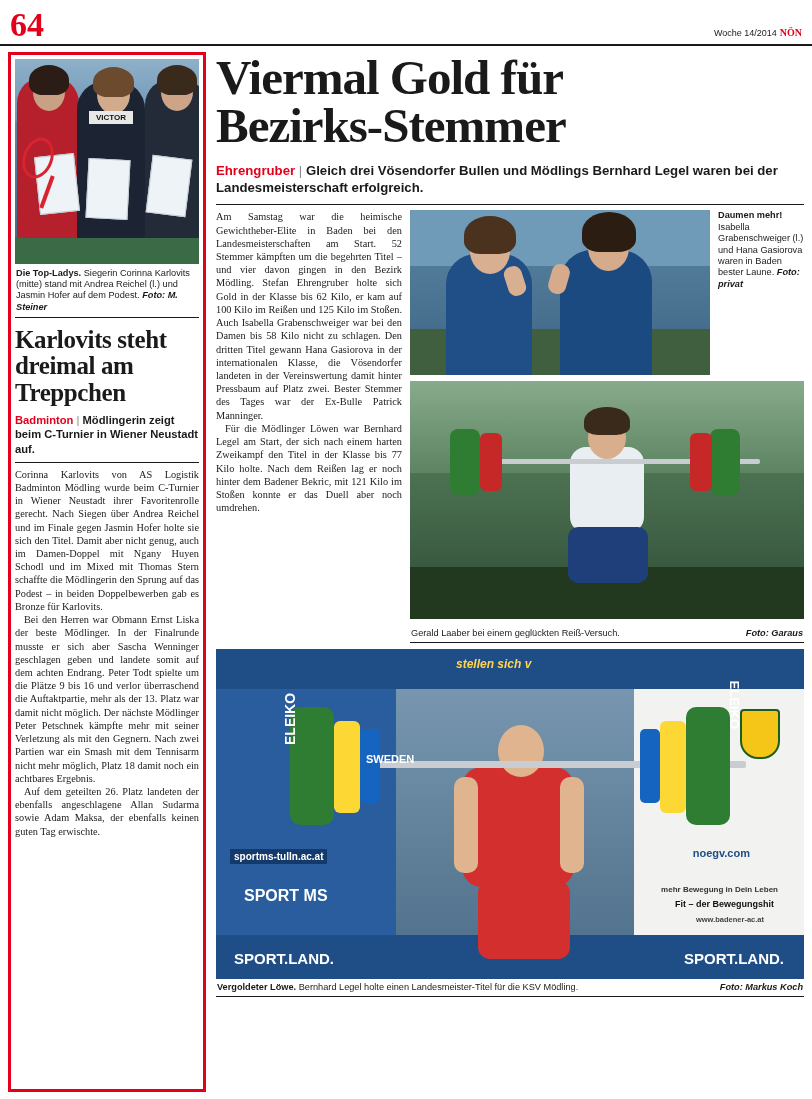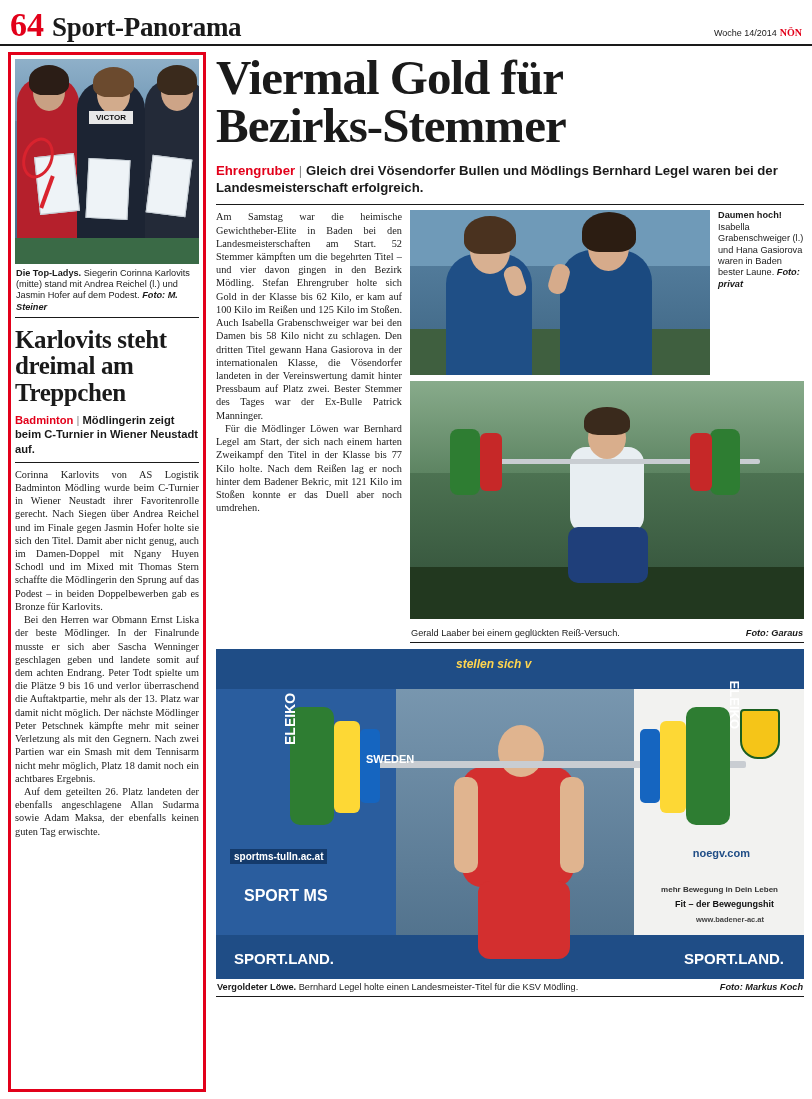--- a/index.html
+++ b/index.html
@@ -230,21 +230,20 @@
   .plate { position:absolute; border-radius:50%; }
   .bar-h { position:absolute; background:#c9cdd2; height:5px; border-radius:2px; }
 </style>
 </head>
 <body>
 
 <div class="page">
 
   <div class="masthead">
     <div class="page-number">64</div>
-    <div class="section-title">Sport-Panorama</div>
     <div class="masthead-right">
       <span>Woche 14/2014</span>
       <span class="noen-logo">NÖN</span>
     </div>
   </div>
 
   <div class="content">
 
     <div class="left-col">
 
@@ -327,21 +326,21 @@
               <div style="position:absolute;left:54px;top:6px;width:52px;height:38px;background:#4a321f;border-radius:50% 50% 32% 32%;"></div>
               <div style="position:absolute;left:96px;top:56px;width:18px;height:30px;background:#d8b091;border-radius:8px;transform:rotate(-18deg);"></div>
 
               <div style="position:absolute;left:150px;top:40px;width:92px;height:128px;background:#1b4a80;border-radius:32px 32px 0 0;"></div>
               <div style="position:absolute;left:178px;top:14px;width:41px;height:47px;background:#d6ab8b;border-radius:50%;"></div>
               <div style="position:absolute;left:172px;top:2px;width:54px;height:40px;background:#2c1d12;border-radius:50% 50% 32% 32%;"></div>
               <div style="position:absolute;left:140px;top:54px;width:18px;height:30px;background:#d6ab8b;border-radius:8px;transform:rotate(16deg);"></div>
             </div>
 
             <div class="side-caption">
-              <b>Daumen hoch!</b><span> Isabella Grabenschweiger (l.) und Hana Gasiorova waren in Baden bester Laune.</span>
+              <b>Daumen mehr!</b><span> Isabella Grabenschweiger (l.) und Hana Gasiorova waren in Baden bester Laune.</span>
               <span class="credit">Foto: privat</span>
             </div>
           </div>
 
           <div class="photo-snatch">
             <div style="position:absolute;inset:0;background:linear-gradient(#5f8a63,#2f4c36);"></div>
             <div class="ph-wall" style="top:0;height:92px;background:linear-gradient(#88ab8b,#5d8462);"></div>
             <div style="position:absolute;left:0;right:0;bottom:0;height:52px;background:#22381f;"></div>
 
             <div style="position:absolute;left:160px;top:66px;width:74px;height:86px;background:#e8eef2;border-radius:16px;"></div>

